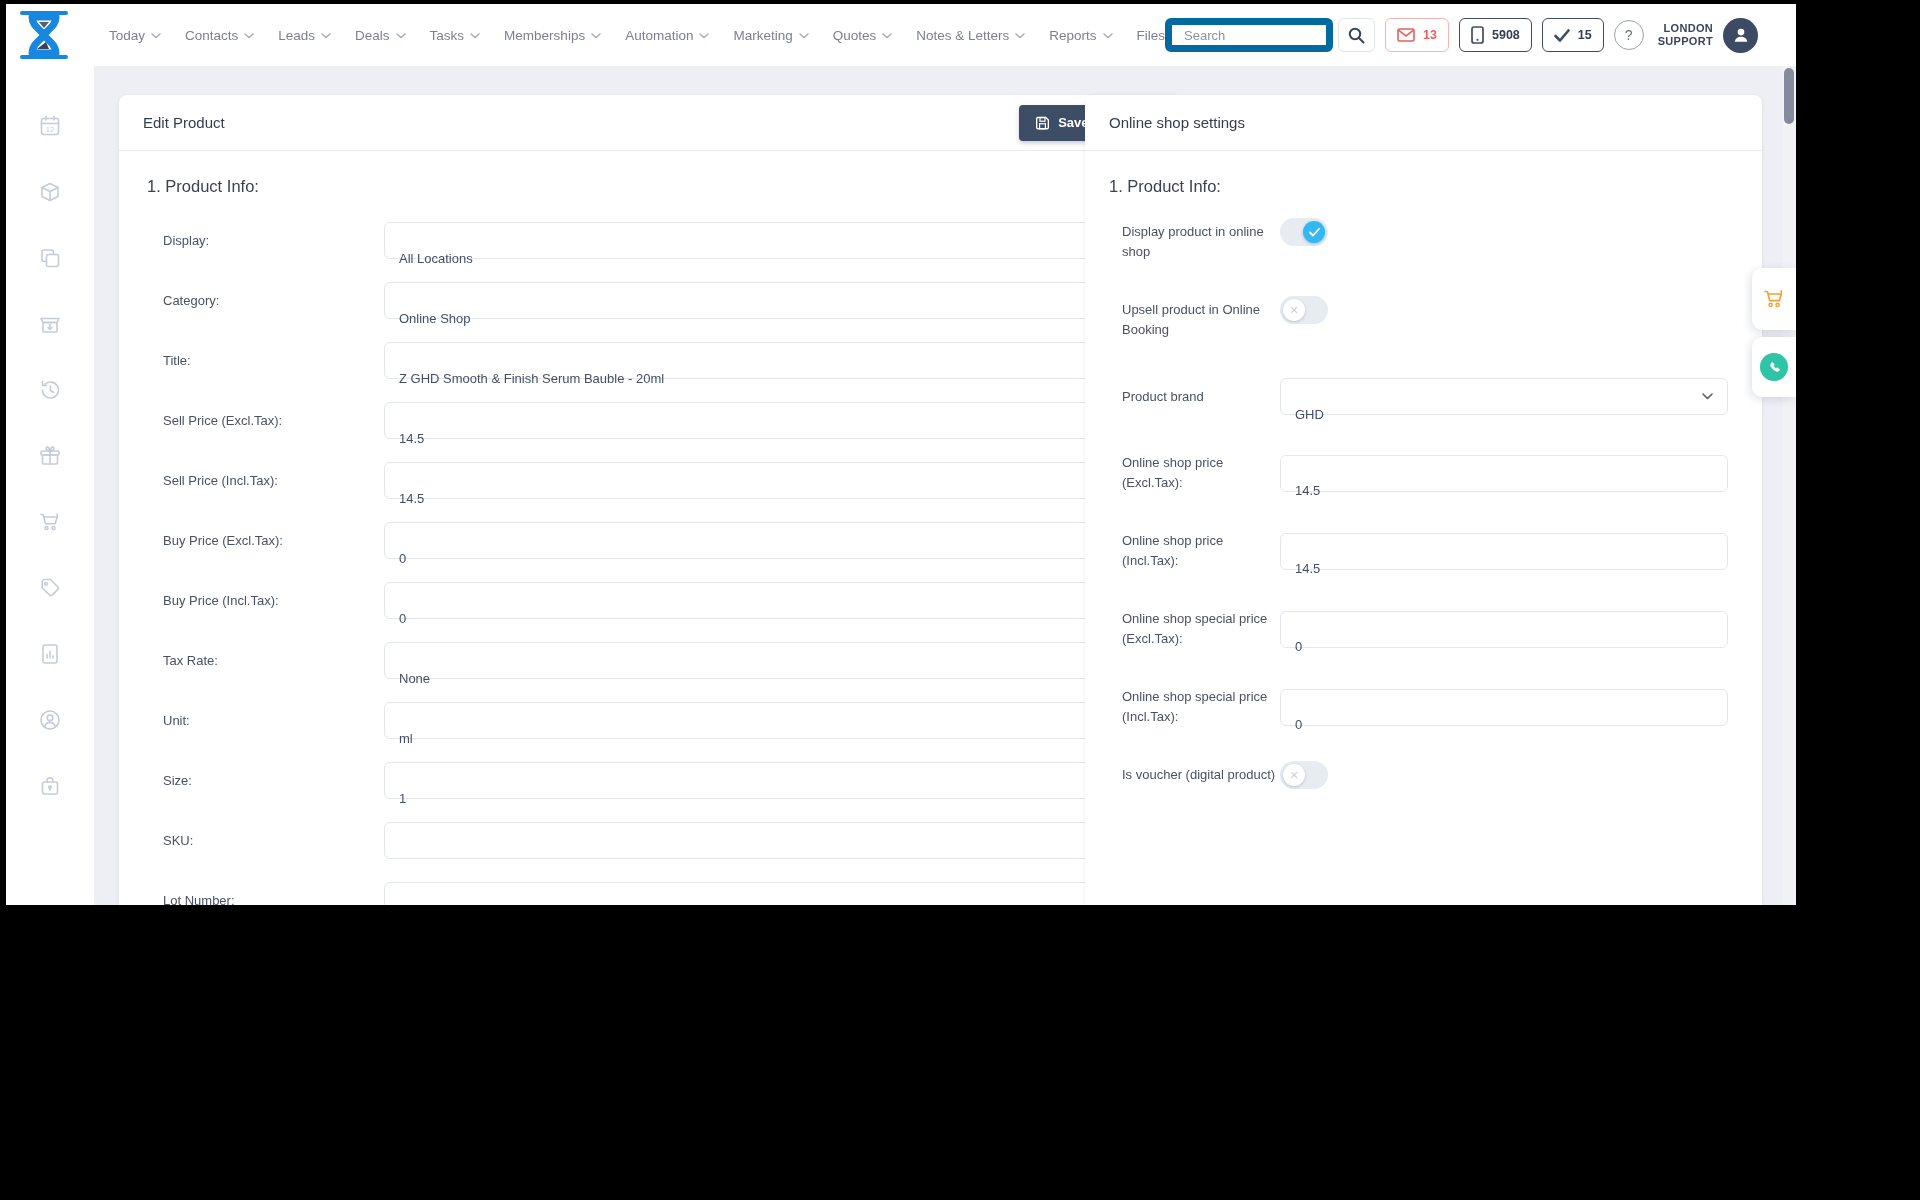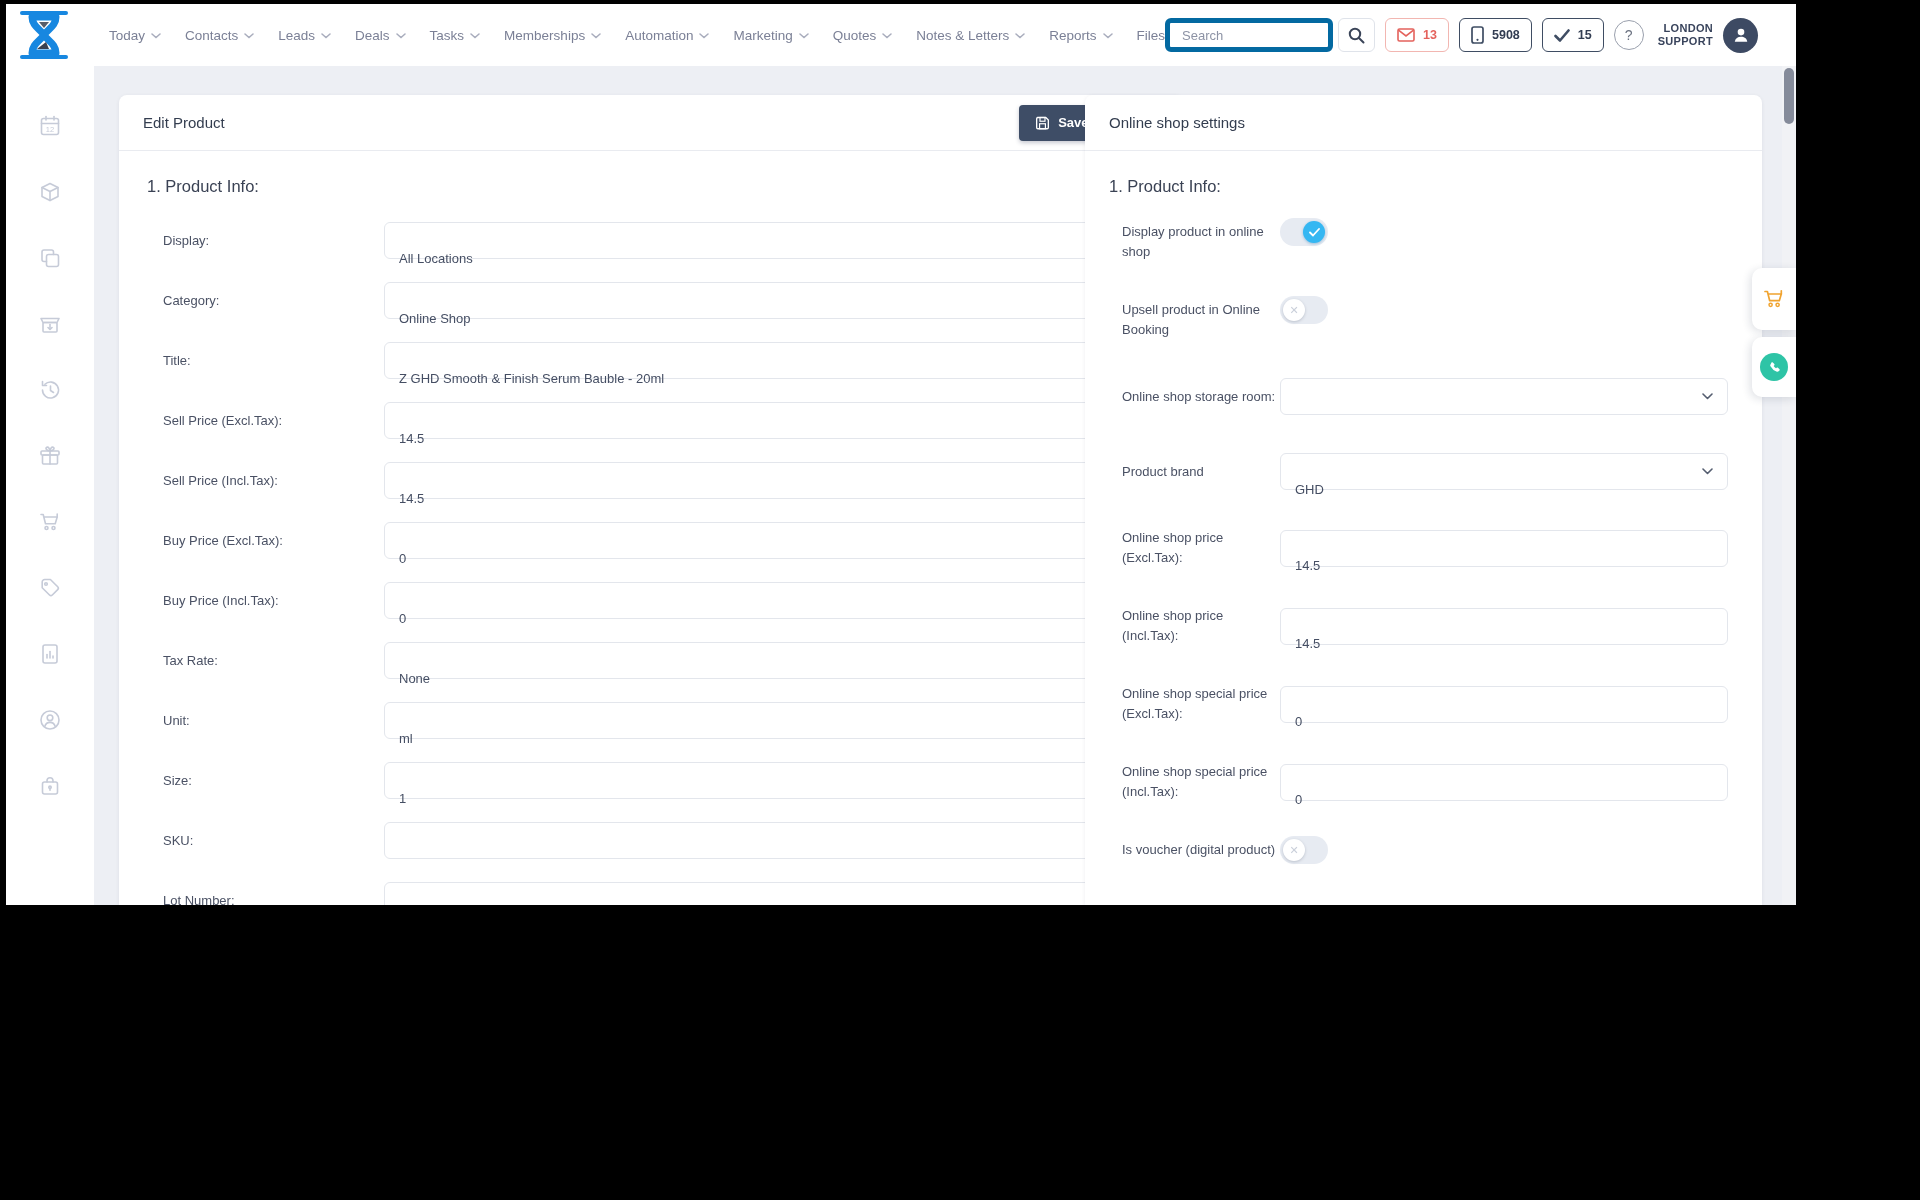--- a/index.html
+++ b/index.html
@@ -9,21 +9,21 @@
 
   
   .topbar { position:absolute; left:0; top:0; right:16px; height:62px; background:#fff; display:flex; align-items:center; padding-right:22px; z-index:30; }
   .logo-box { width:88px; display:flex; justify-content:center; align-items:flex-start; }
   .nav { display:flex; align-items:center; gap:24px; margin-left:26px; }
   .nav-item { display:flex; align-items:center; gap:6px; font-size:13.5px; color:#7b8096; cursor:pointer; white-space:nowrap; }
   .nav-item svg { margin-top:2px; }
 
   .top-right { margin-left:auto; display:flex; align-items:center; gap:10px; }
   .search-wrap { display:flex; align-items:center; gap:5px; }
-  .search-input { width:168px; height:34px; border:5px solid #0369a1; border-radius:6px; padding:0 12px; font-size:13px; color:#4a5268; outline:none; font-family:inherit; }
+  .search-input { width:168px; height:34px; border:7px solid #0369a1; border-radius:6px; padding:0 12px; font-size:13px; color:#4a5268; outline:none; font-family:inherit; }
   .search-input::placeholder { color:#8d93a5; }
   .search-btn { width:37px; height:34px; border:1px solid #dfe3ea; border-radius:6px; background:#fff; display:flex; align-items:center; justify-content:center; cursor:pointer; }
   .badge { height:34px; border-radius:6px; border:1.5px solid #3f4d63; display:flex; align-items:center; gap:8px; padding:0 11px; font-size:12.5px; font-weight:bold; color:#323d52; cursor:pointer; background:#fff; }
   .badge.red { border-color:#f2b6b1; color:#e4625c; }
   .help-circle { width:30px; height:30px; border-radius:50%; border:1.5px solid #9aa0ad; color:#6a7180; display:flex; align-items:center; justify-content:center; font-size:14px; cursor:pointer; background:#fff; }
   .user-name { text-align:right; font-size:11px; font-weight:bold; color:#39445c; line-height:13px; letter-spacing:.3px; margin-left:4px; }
   .avatar { width:35px; height:35px; border-radius:50%; background:#3d4a63; display:flex; align-items:center; justify-content:center; cursor:pointer; }
 
   
   .sidebar { position:absolute; left:0; top:62px; bottom:0; width:88px; background:#fff; display:flex; flex-direction:column; align-items:center; padding-top:46px; z-index:20; }
@@ -401,29 +401,20 @@
                   <svg width="11" height="9" viewBox="0 0 11 9">
                     <path d="M1 4.5l3 3L10 1" fill="none" stroke="#fff" stroke-width="1.8" stroke-linecap="round" stroke-linejoin="round"></path>
                   </svg>
                 </span>
               </div>
             </div>
             <div class="form-row toggle-row">
               <div class="field-label">Upsell product in Online Booking</div>
               <div class="toggle off">
                 <span class="knob">✕</span>
-              </div>
-            </div>
-            <div class="form-row">
-              <div class="field-label">Online shop storage room:</div>
-              <div class="control">
-                <span class="val"></span>
-                <svg width="11" height="7" viewBox="0 0 11 7">
-                  <path d="M1 1l4.5 4.5L10 1" fill="none" stroke="#555e70" stroke-width="1.6" stroke-linecap="round" stroke-linejoin="round"></path>
-                </svg>
               </div>
             </div>
             <div class="form-row">
               <div class="field-label">Product brand</div>
               <div class="control">
                 <span class="val">GHD</span>
                 <svg width="11" height="7" viewBox="0 0 11 7">
                   <path d="M1 1l4.5 4.5L10 1" fill="none" stroke="#555e70" stroke-width="1.6" stroke-linecap="round" stroke-linejoin="round"></path>
                 </svg>
               </div>

